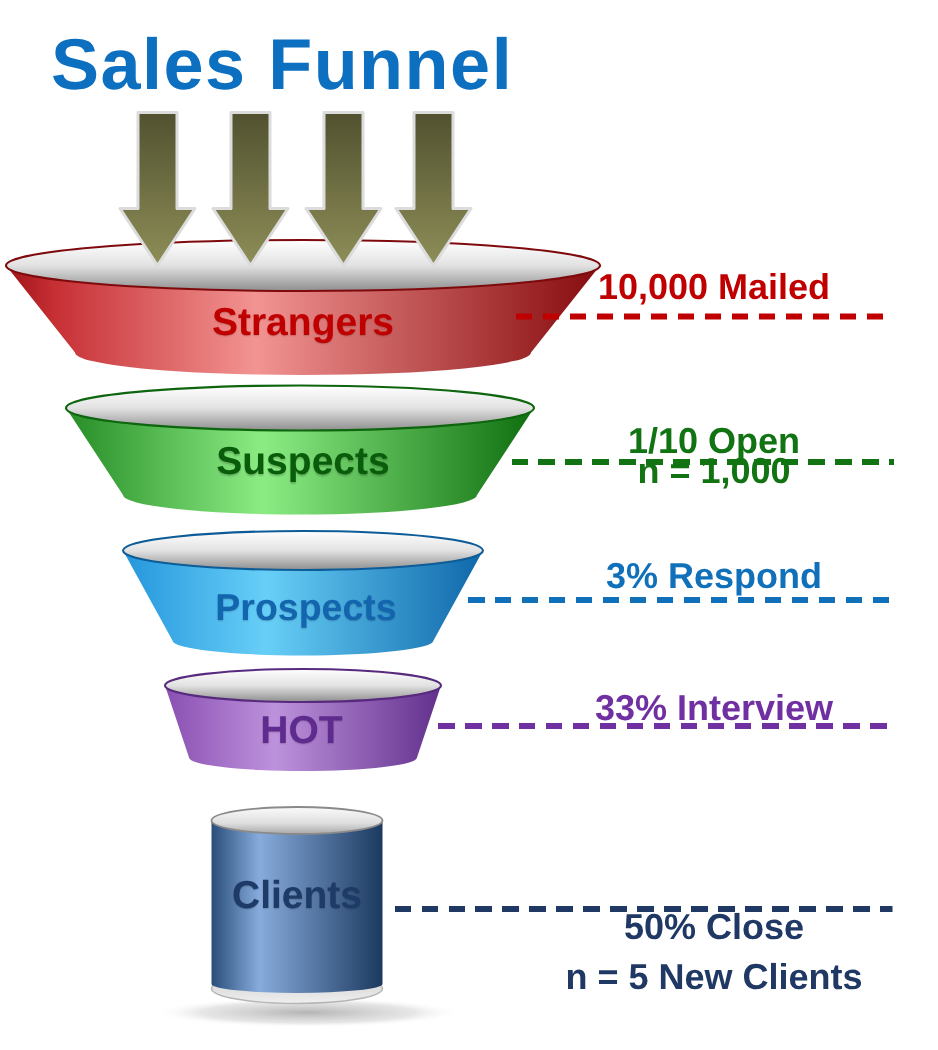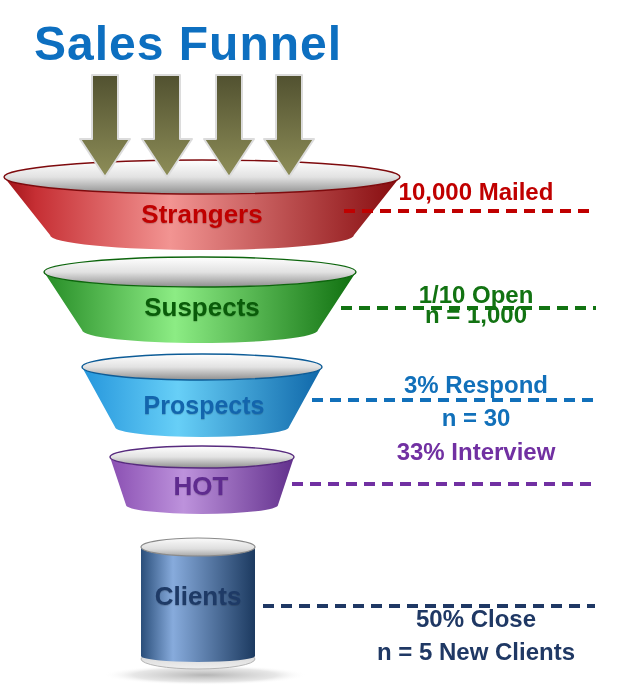--- a/index.html
+++ b/index.html
@@ -35,21 +35,21 @@
   .ann-blue  {color:#1170ba;}
   .ann-purple{color:#7130a2;}
   .ann-navy  {color:#1f3864;margin-top:28px;}
   .dash{position:absolute;height:4px;}
   .dash-red   {top:209px;left:344px;width:252px;background:repeating-linear-gradient(90deg,#c00000 0 11px,transparent 11px 18px);}
   .dash-green {top:306px;left:341px;width:255px;background:repeating-linear-gradient(90deg,#127312 0 11px,transparent 11px 18px);}
   .dash-blue  {top:398px;left:312px;width:283px;background:repeating-linear-gradient(90deg,#1170ba 0 11px,transparent 11px 18px);}
   .dash-purple{top:482px;left:292px;width:303px;background:repeating-linear-gradient(90deg,#7130a2 0 11px,transparent 11px 18px);}
   .dash-navy  {top:604px;left:263px;width:332px;background:repeating-linear-gradient(90deg,#1f3864 0 11px,transparent 11px 18px);}
   .a1{top:178px;} .a2{top:281px;} .a3{top:301px;}
-  .a4{top:371px;} .a5{top:404px;} .a6{top:438px;} .a7{top:488px;}
+  .a4{top:371px;} .a5{top:404px;} .a6{top:459px;} .a7{top:488px;}
   .a8{top:577px;} .a9{top:610px;}
 </style>
 </head>
 <body>
 
 <div class="canvas">
 
   <svg class="gfx" width="625" height="700" viewBox="0 0 625 700">
     <defs>
       <linearGradient id="rim" x1="0" y1="0" x2="0" y2="1">
@@ -149,21 +149,20 @@
 
   <div class="ann-line ann-red a1">10,000 Mailed</div>
   <div class="dash dash-red"></div>
 
   <div class="ann-line ann-green a2">1/10 Open</div>
   <div class="dash dash-green"></div>
   <div class="ann-line ann-green a3">n = 1,000</div>
 
   <div class="ann-line ann-blue a4">3% Respond</div>
   <div class="dash dash-blue"></div>
-  <div class="ann-line ann-blue a5">n = 30</div>
 
   <div class="ann-line ann-purple a6">33% Interview</div>
   <div class="dash dash-purple"></div>
 
   <div class="ann-line ann-navy a8">50% Close</div>
   <div class="dash dash-navy"></div>
   <div class="ann-line ann-navy a9">n = 5 New Clients</div>
 
 </div>
 

